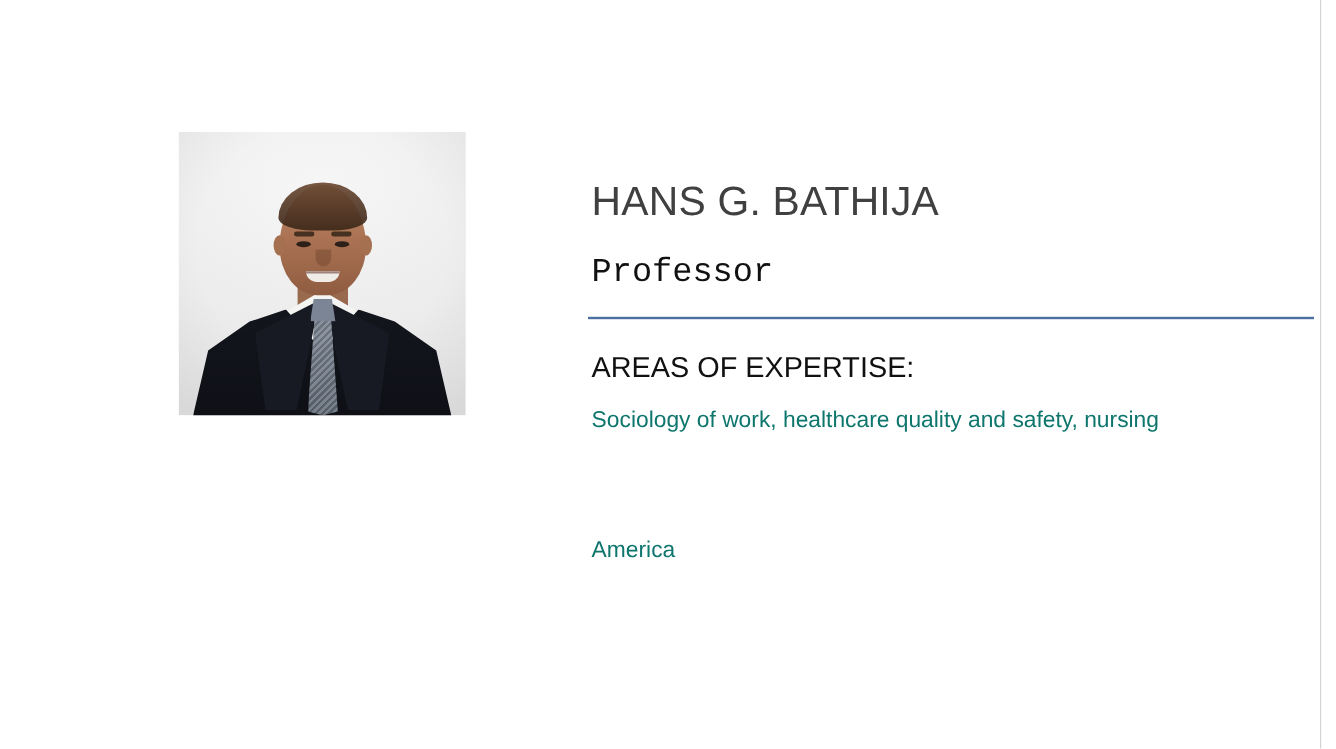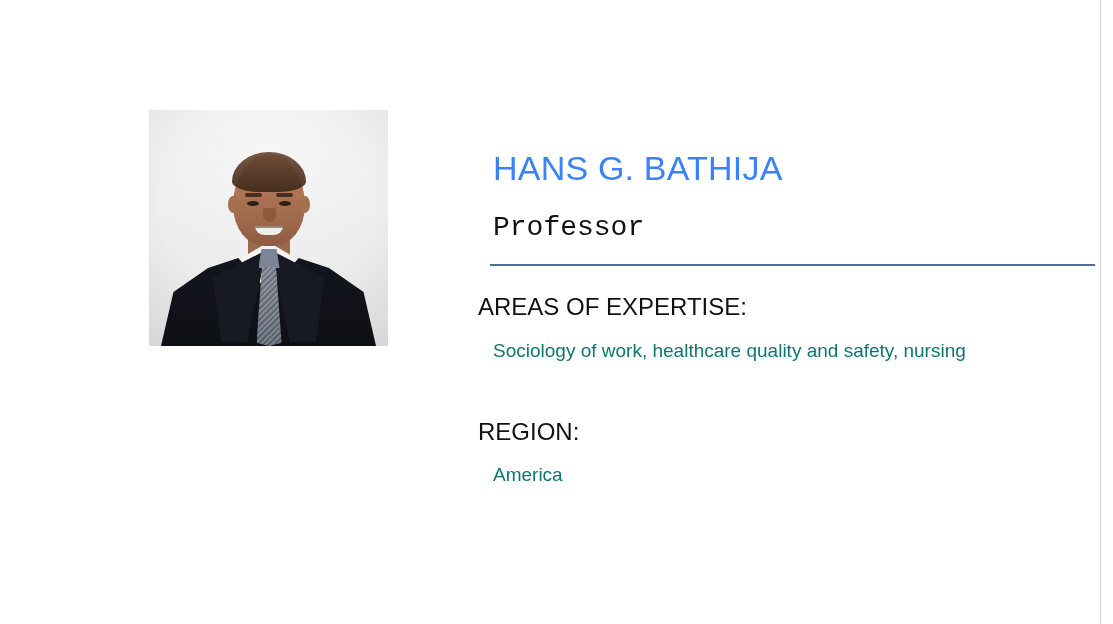--- a/index.html
+++ b/index.html
@@ -206,21 +206,21 @@
     box-shadow: inset 0 2px 0 rgba(90, 48, 32, 0.55);
   }
 
   
   .name {
     position: absolute;
     left: 493px;
     top: 148px;
     font-size: 34px;
     line-height: 40px;
-    color: #3b82f6;
+    color: #404040;
     letter-spacing: 0.2px;
     white-space: nowrap;
   }
   .job-title {
     position: absolute;
     left: 493px;
     top: 211px;
     font-size: 28px;
     line-height: 34px;
     color: #111111;
@@ -230,38 +230,38 @@
   .divider {
     position: absolute;
     left: 490px;
     top: 264px;
     width: 605px;
     height: 2px;
     background: #4a6fa1;
   }
   .section-heading {
     position: absolute;
-    left: 478px;
+    left: 493px;
     font-size: 24px;
     line-height: 30px;
     color: #111111;
     white-space: nowrap;
   }
   .heading-expertise { top: 292px; }
   .heading-region    { top: 417px; }
   .section-body {
     position: absolute;
     left: 493px;
     font-size: 19px;
     line-height: 25px;
     color: #0f766e;
     white-space: nowrap;
   }
   .body-expertise { top: 338px; }
-  .body-region    { top: 462px; text-align: right; }
+  .body-region    { top: 446px; text-align: right; }
 </style>
 </head>
 <body>
 
 <div class="page">
 
   <div class="right-rule"></div>
 
   <div class="photo-frame">
     <div class="photo">
@@ -289,17 +289,16 @@
   <div class="name">HANS G. BATHIJA</div>
 
   <div class="job-title">Professor</div>
 
   <div class="divider"></div>
 
   <div class="section-heading heading-expertise">AREAS OF EXPERTISE:</div>
 
   <div class="section-body body-expertise">Sociology of work, healthcare quality and safety, nursing</div>
 
-  <div class="section-heading heading-region">REGION:</div>
 
   <div class="section-body body-region">America</div>
 
 </div>
 
 </body></html>

